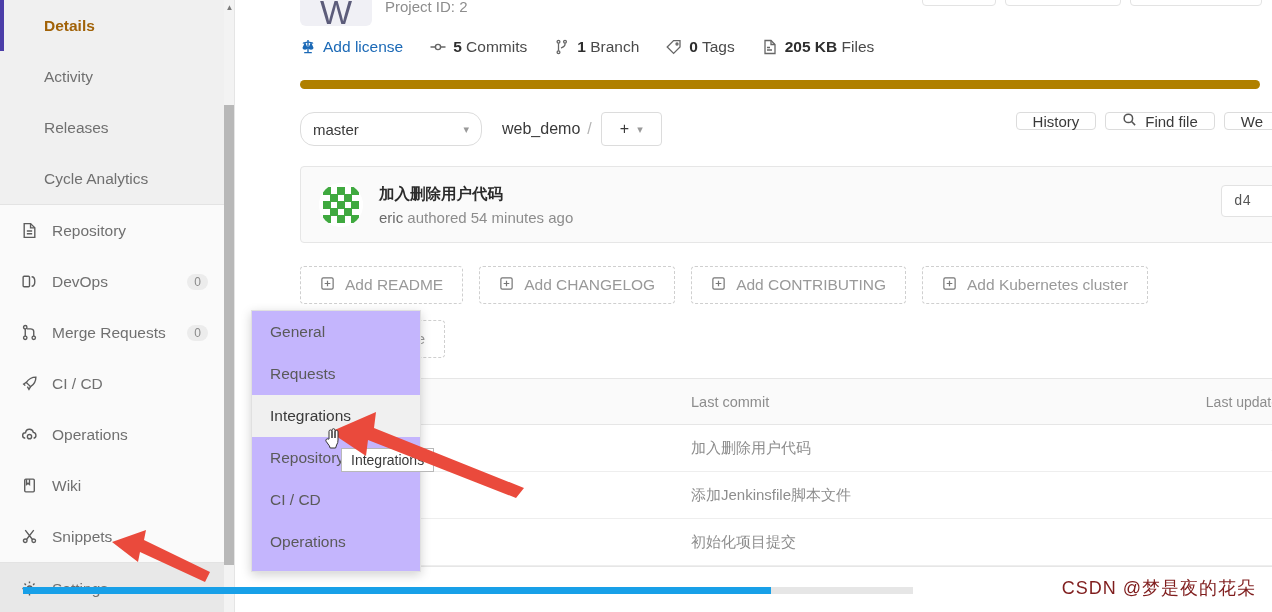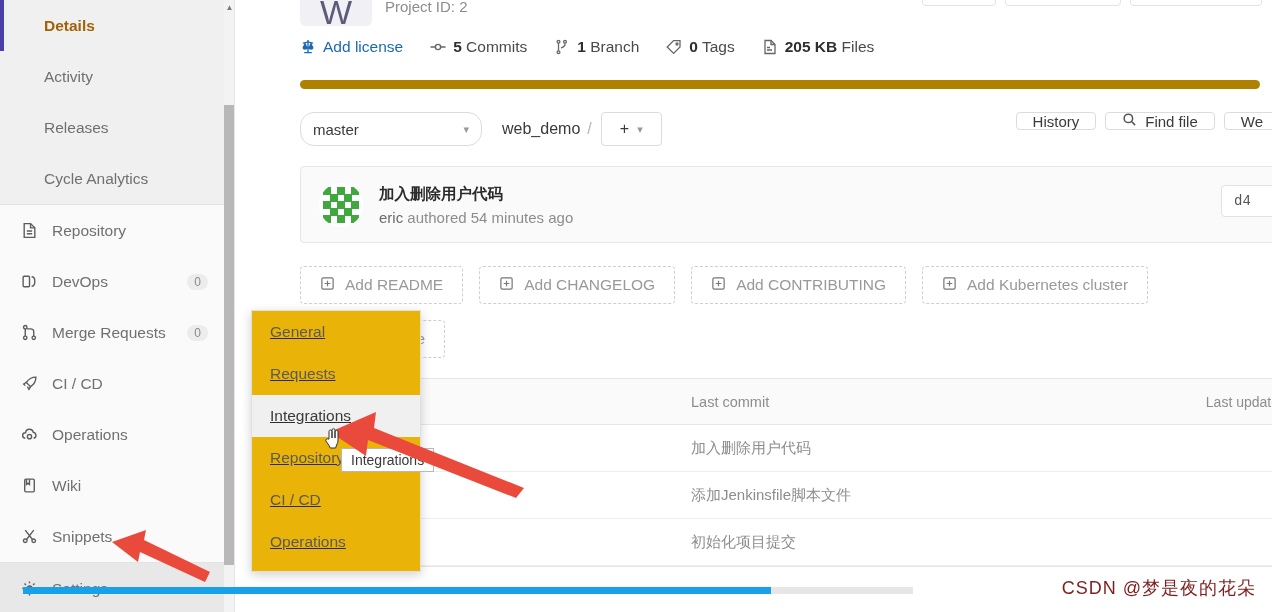--- a/index.html
+++ b/index.html
@@ -257,25 +257,24 @@
   }
   .c-name { width: 390px; padding-left: 20px; display: flex; align-items: center; gap: 10px; color: #3a3a3a; }
   .c-name svg { width: 15px; height: 16px; color: #8a8a8a; flex: 0 0 auto; }
   .c-commit { flex: 1 1 auto; color: #8d8d8d; }
   .c-updated { width: 110px; text-align: right; padding-right: 20px; color: #8d8d8d; font-size: 14px; }
 
   
   #settings-menu {
     position: absolute; left: 251px; top: 310px;
     width: 170px; height: 262px;
-    background: #eab308;
+    background: #c4b5fd;
     border: 1px solid #e0e0e0;
     box-shadow: 0 3px 10px rgba(0,0,0,0.18);
     z-index: 40;
-    text-decoration: underline;
   }
   .menu-item {
     height: 42px;
     display: flex; align-items: center;
     padding-left: 18px;
     font-size: 15.5px; color: #5a5a5a;
     white-space: nowrap;
   }
   .menu-item.hover { background: #f0f0f0; color: #3a3a3a; }
 

